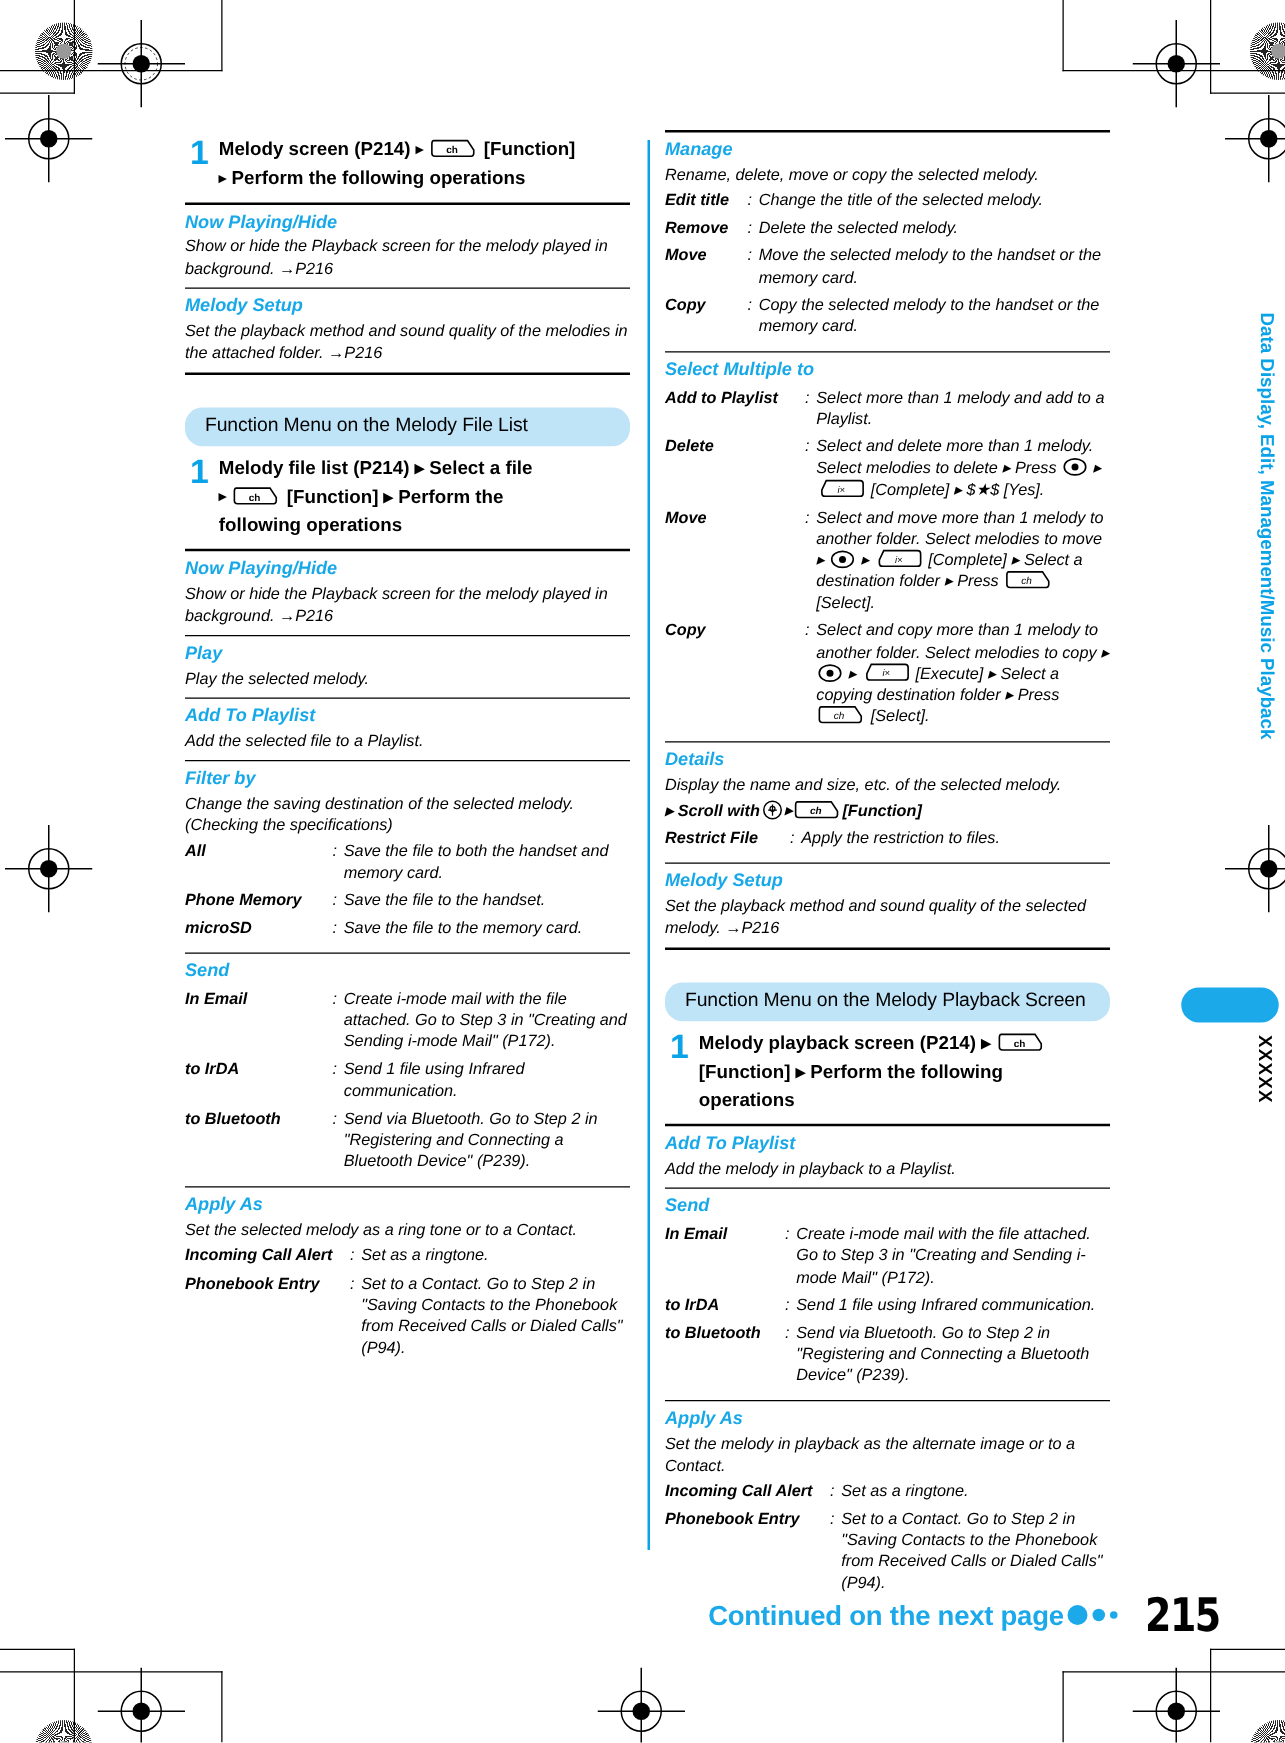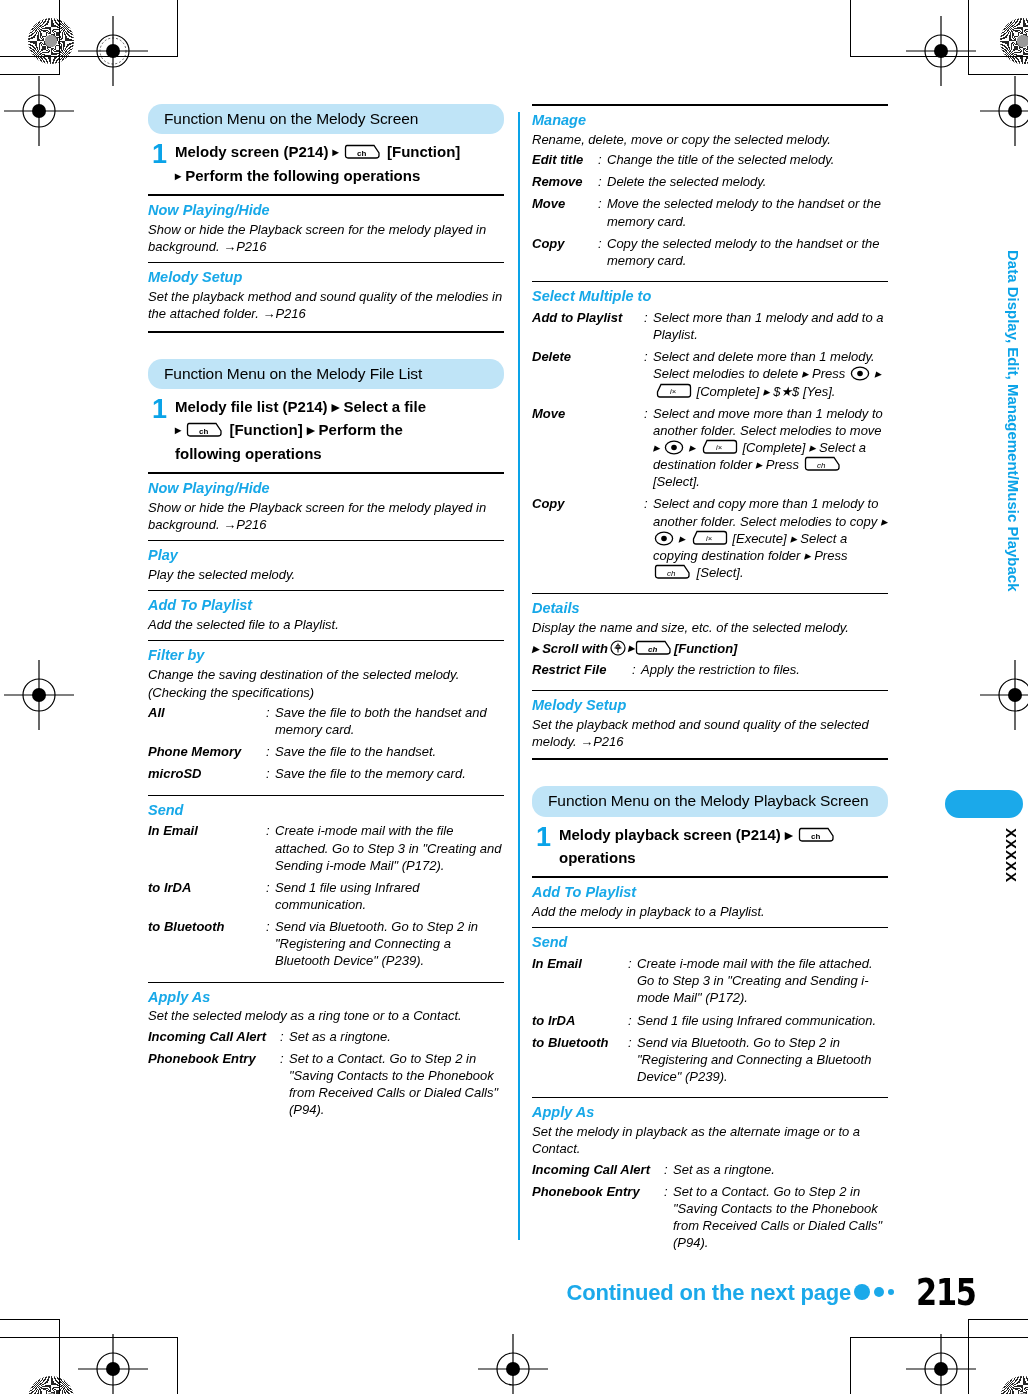--- a/index.html
+++ b/index.html
@@ -305,21 +305,20 @@
     <circle cx="35" cy="35" r="7" fill="#000"></circle>
   </svg>
 </div>
 
 <div class="page">
 
   <div class="col-divider"></div>
 
   <div class="col col-left">
 
-    <div class="pill">Function Menu on the Melody Screen</div>
 
     <div class="step">
       <div class="step-num">1</div>
       <div class="step-body">
         <span>Melody screen (P214)</span>
         <span class="arrow">▸</span>
         <span class="key">
           <svg width="38" height="16" viewBox="0 0 38 16">
             <path d="M3 1.5 H30 L35 9 V11.5 Q35 14 32 14 H4 Q1.5 14 1.5 11.5 V4 Q1.5 1.5 3 1.5 Z" fill="#fff" stroke="#000" stroke-width="1.3"></path>
             <text x="13" y="11.5" font-family="Liberation Sans, sans-serif" font-size="8" fill="#000">ch</text>
@@ -587,20 +586,21 @@
     <div class="step">
       <div class="step-num">1</div>
       <div class="step-body">
         <span>Melody playback screen (P214) ▸</span>
         <span class="key">
           <svg width="38" height="16" viewBox="0 0 38 16">
             <path d="M3 1.5 H30 L35 9 V11.5 Q35 14 32 14 H4 Q1.5 14 1.5 11.5 V4 Q1.5 1.5 3 1.5 Z" fill="#fff" stroke="#000" stroke-width="1.3"></path>
             <text x="13" y="11.5" font-family="Liberation Sans, sans-serif" font-size="8" fill="#000">ch</text>
           </svg>
         </span>
+        <span class="ind">[Function] ▸ Perform the following</span>
         <span class="ind">operations</span>
       </div>
     </div>
 
     <div class="rule-thick"></div>
     <div class="sec">
       <div class="sec-title">Add To Playlist</div>
       <div class="sec-desc">Add the melody in playback to a Playlist.</div>
     </div>
 

